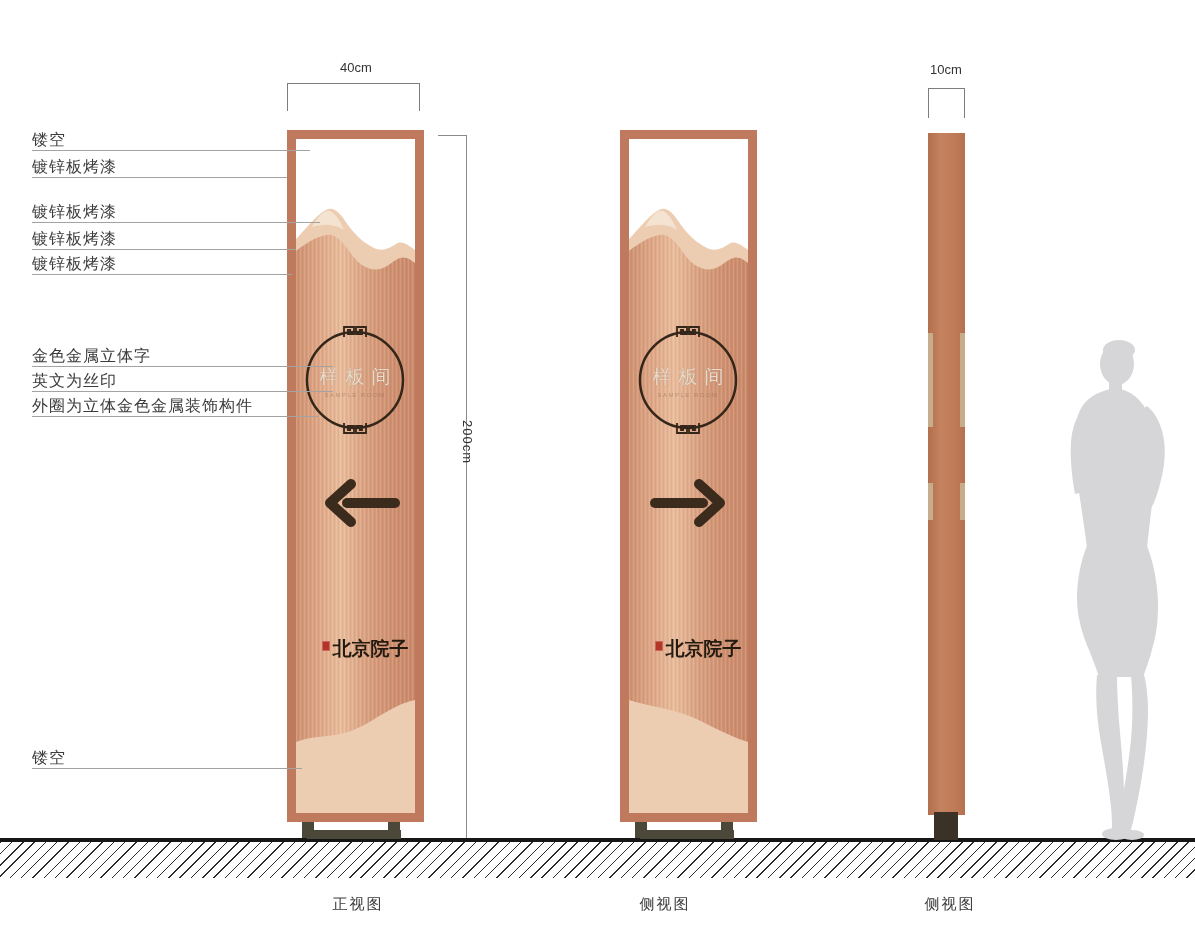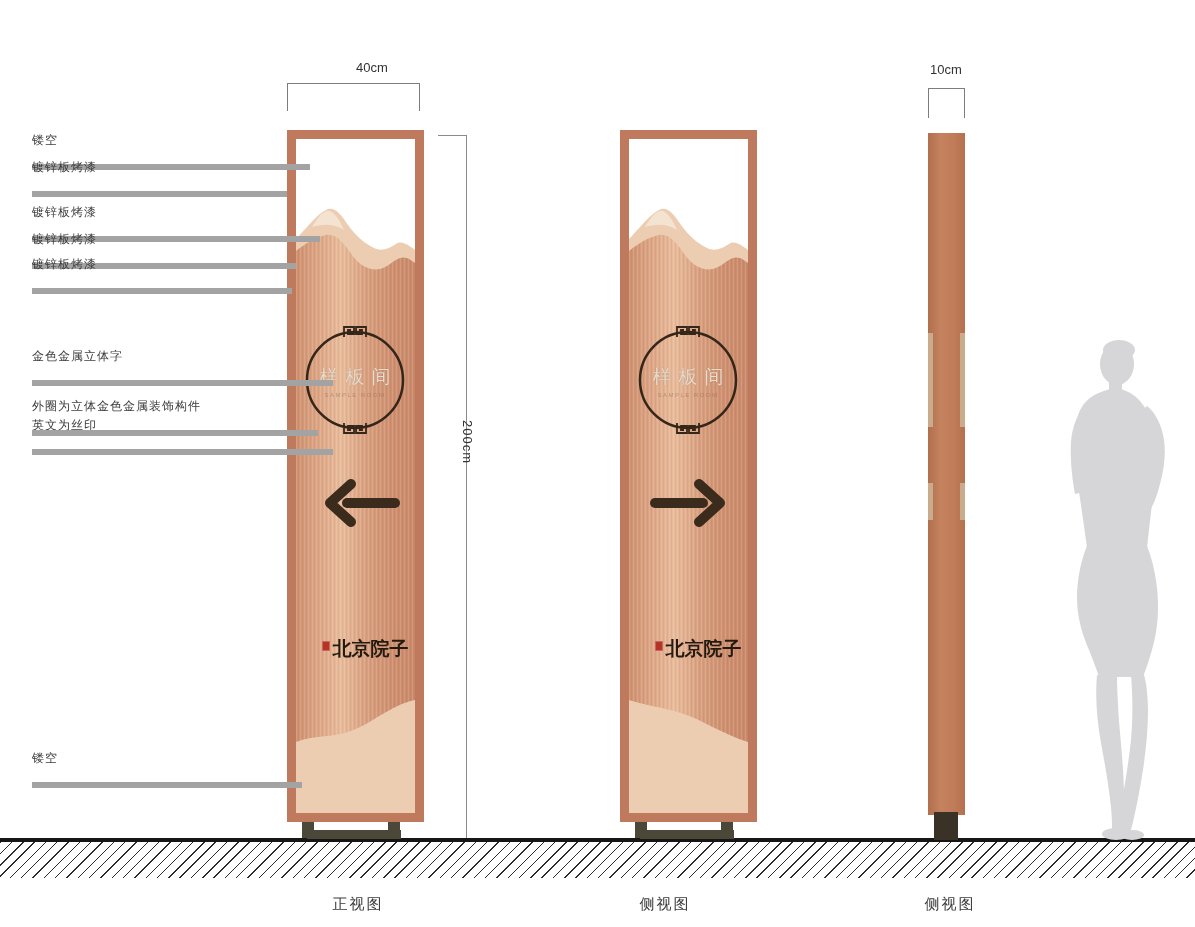--- a/index.html
+++ b/index.html
@@ -48,22 +48,22 @@
   .dim-label{position:absolute;font-size:13px;color:#333;transform:translateX(-50%);}
   .dim-bracket{position:absolute;border-top:1px solid #7d7d7d;border-left:1px solid #7d7d7d;
     border-right:1px solid #7d7d7d;box-sizing:border-box;}
   .dim-vline{position:absolute;left:466px;top:135px;width:1px;height:703px;background:#8a8a8a;}
   .dim-vtick{position:absolute;left:438px;top:135px;width:28px;height:1px;background:#8a8a8a;}
   .dim-vlabel{position:absolute;left:460px;top:420px;writing-mode:vertical-rl;
     font-size:13px;color:#333;letter-spacing:1px;}
 
   
   .annotation-layer{position:absolute;inset:0;z-index:6;pointer-events:none;}
-  .callout{position:absolute;left:32px;border-bottom:6px solid #a3a3a3;padding-bottom:17px;
-    font-size:12px;line-height:14px;color:#3c3c3c;letter-spacing:1px;white-space:nowrap;}
+  .callout{position:absolute;left:32px;border-bottom:1px solid #a3a3a3;padding-bottom:3px;
+    font-size:16px;line-height:14px;color:#3c3c3c;letter-spacing:1px;white-space:nowrap;}
 
   
   .caption{position:absolute;top:895px;transform:translateX(-50%);font-size:15px;
     color:#3a3a3a;letter-spacing:2px;}
 
   
   .silhouette{position:absolute;left:1035px;top:336px;}
 </style>
 </head>
 <body>
@@ -159,38 +159,38 @@
   <div class="base-leg" style="left:721px;top:822px;"></div>
   <div class="base-bar" style="left:640px;top:830px;"></div>
 
   <div class="side-column"></div>
   <div class="col-strip" style="left:928px;top:333px;height:94px;"></div>
   <div class="col-strip" style="left:960px;top:333px;height:94px;"></div>
   <div class="col-strip" style="left:928px;top:483px;height:37px;"></div>
   <div class="col-strip" style="left:960px;top:483px;height:37px;"></div>
   <div class="base-block"></div>
 
-  <div class="dim-label" style="left:372px;top:60px;text-align:center;">40cm</div>
+  <div class="dim-label" style="left:356px;top:60px;text-align:center;">40cm</div>
   <div class="dim-bracket" style="left:287px;top:83px;width:133px;height:28px;"></div>
 
   <div class="dim-label" style="left:946px;top:62px;">10cm</div>
   <div class="dim-bracket" style="left:928px;top:88px;width:37px;height:30px;"></div>
 
   <div class="dim-vtick"></div>
   <div class="dim-vline"></div>
   <div class="dim-vlabel">200cm</div>
 
   <div class="annotation-layer" id="annotations">
       <div class="callout" style="top: 133px; width: 278px;"><span>镂空</span></div>
       <div class="callout" style="top: 160px; width: 255px;"><span>镀锌板烤漆</span></div>
       <div class="callout" style="top: 205px; width: 288px;"><span>镀锌板烤漆</span></div>
       <div class="callout" style="top: 232px; width: 264px;"><span>镀锌板烤漆</span></div>
       <div class="callout" style="top: 257px; width: 260px;"><span>镀锌板烤漆</span></div>
       <div class="callout" style="top: 349px; width: 301px;"><span>金色金属立体字</span></div>
-      <div class="callout" style="top: 374px; width: 301px; margin-top: 44px;"><span>英文为丝印</span></div>
+      <div class="callout" style="top: 374px; width: 301px;"><span>英文为丝印</span></div>
       <div class="callout" style="top: 399px; width: 286px;"><span>外圈为立体金色金属装饰构件</span></div>
       <div class="callout" style="top: 751px; width: 270px;"><span>镂空</span></div>
     </div>
 
   <div class="caption" style="left:358px;">正视图</div>
   <div class="caption" style="left:665px;">侧视图</div>
   <div class="caption" style="left:950px;">侧视图</div>
 
   <svg class="silhouette" width="150" height="506" viewBox="0 0 150 506">
     <g fill="#d6d6d8">

